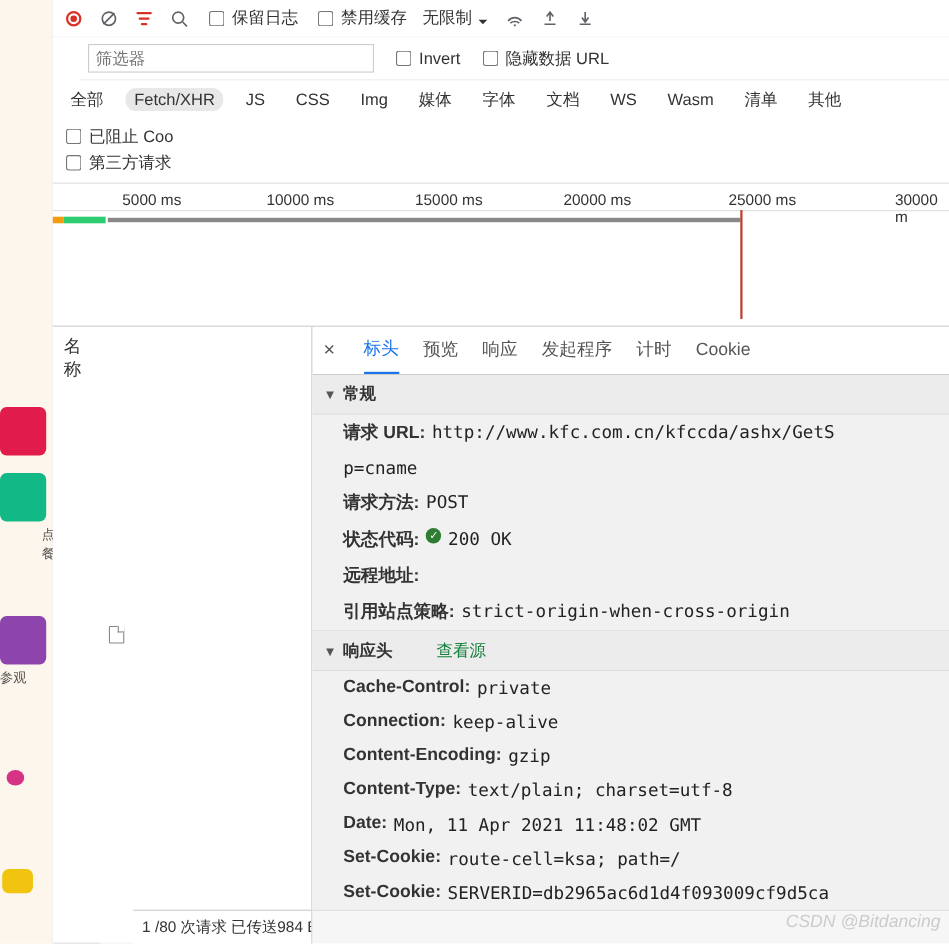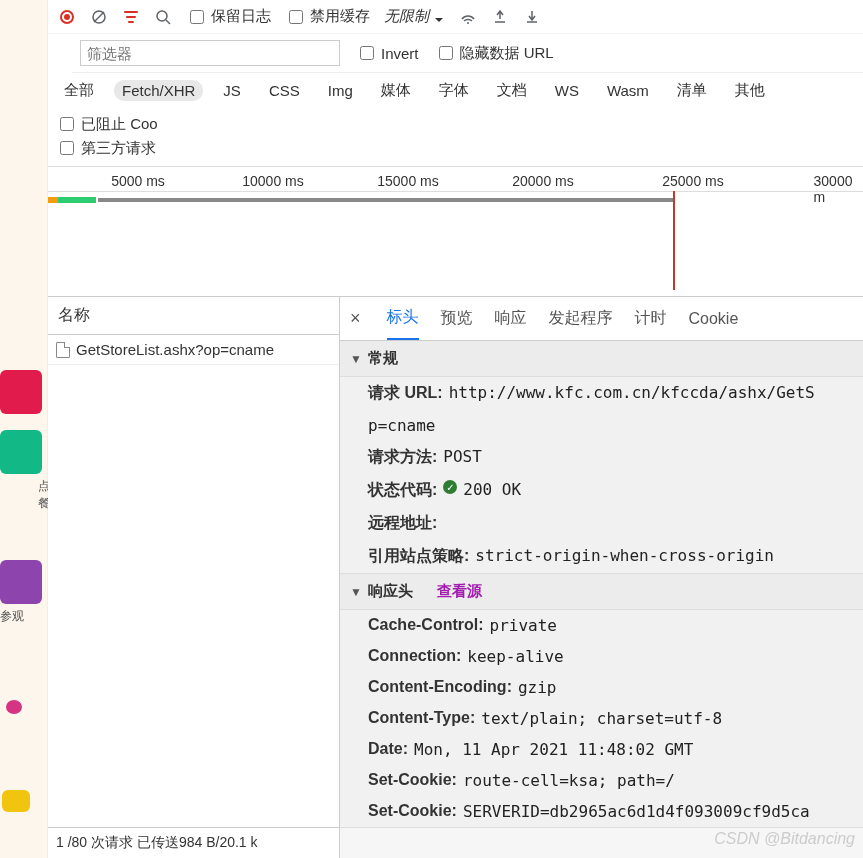--- a/index.html
+++ b/index.html
@@ -47,21 +47,21 @@
     gap: 14px;
     padding: 0 10px;
     border-bottom: 1px solid #f6f6f6;
     overflow:hidden;
   }
   .ico { width:18px; height:18px; display:inline-flex; align-items:center; justify-content:center; color:#5f6368; }
   .ico.red { color:#d93025;}
   .ico.sep { color:#999; font-size:18px; }
   .cb { display:flex; align-items:center; gap:4px; font-size:15px; color:#333;}
   .cb input { width:14px; height:14px; }
-  .throttle { font-size:15px; color:#333; display:flex; align-items:flex-end; gap:4px;font-style:italic;}
+  .throttle { font-size:15px; color:#333; display:flex; align-items:flex-end; gap:4px;}
   
   .filter-row {
     display:flex; align-items:center; gap:16px;
     padding: 6px 8px;
     border-bottom: 1px solid #eee;
     margin-left: 24px;
   }
   .filter-input {
     width: 260px;
     height: 26px;
@@ -103,23 +103,23 @@
   .seg.green { background:#2ecc71; left:10px; width:38px;}
   .seg.gray { background:#888; left:50px; right:190px; height:4px; top:1px;}
   .scrub { position:absolute; top:24px; bottom:6px; width:2px; background:#c0392b; left:625px;}
   
   .split {
     flex: 1;
     display: flex;
     min-height: 0;
   }
   .req-list {
-    width: 292px;
+    width: 236px;
     border-right: 1px solid #ccc;
-    display:flex; flex-direction:column;
+    display:flex; flex-direction:row;
     overflow:hidden;
   }
   .req-head {
     padding: 8px 10px;
     font-size: 16px;
     border-bottom: 1px solid #ccc;
   }
   .req-item {
     display:flex; align-items:center; gap:6px;
     padding: 6px 8px;
@@ -166,21 +166,21 @@
   }
   .sec-hd {
     display:flex; align-items:center; gap:6px;
     padding:8px 10px;
     font-weight:bold;
     font-size:15px;
     background:#ececec;
     border-bottom:1px solid #ddd;
   }
   .sec-hd .caret { font-size:12px; color:#555; }
-  .sec-hd .aux { font-weight:bold; color:#a21caf; margin-left:18px; cursor:pointer;}
+  .sec-hd .aux { font-weight:normal; color:#15803d; margin-left:34px; cursor:pointer;}
   .kv { padding:6px 10px 6px 28px; font-size:16px; background:#fff0; display:flex; flex-wrap:wrap; gap:6px; font-family: inherit;}
   .section .kv { background:transparent;}
   .kv b { font-weight:bold; font-family: inherit;}
   .kv .v { font-family: Consolas, Menlo, monospace; color:#222; word-break:break-all;}
   .status-dot { width:14px;height:14px;border-radius:50%;background:#2e7d32;display:inline-flex;align-items:center;justify-content:center;color:#fff;font-size:10px;}
   .watermark { position:absolute; right:8px; bottom:10px; color:#ccc; font-size:16px; font-style:italic; pointer-events:none;}
 </style>
 </head>
 <body>
 
@@ -303,21 +303,20 @@
       <div class="seg gray"></div>
     </div>
     <div class="scrub"></div>
   </div>
 
   <div class="split">
     <div class="req-list">
       <div class="req-head">名称</div>
       <div class="req-item">
         <span class="file-ico"></span>
-        <span>GetStoreList.ashx?op=cname</span>
       </div>
       <div class="req-status">1 /80 次请求  已传送984 B/20.1 k</div>
     </div>
 
     <div class="details">
       <div class="det-tabs">
         <span class="close">×</span>
         <span class="det-tab active">标头</span>
         <span class="det-tab">预览</span>
         <span class="det-tab">响应</span>

